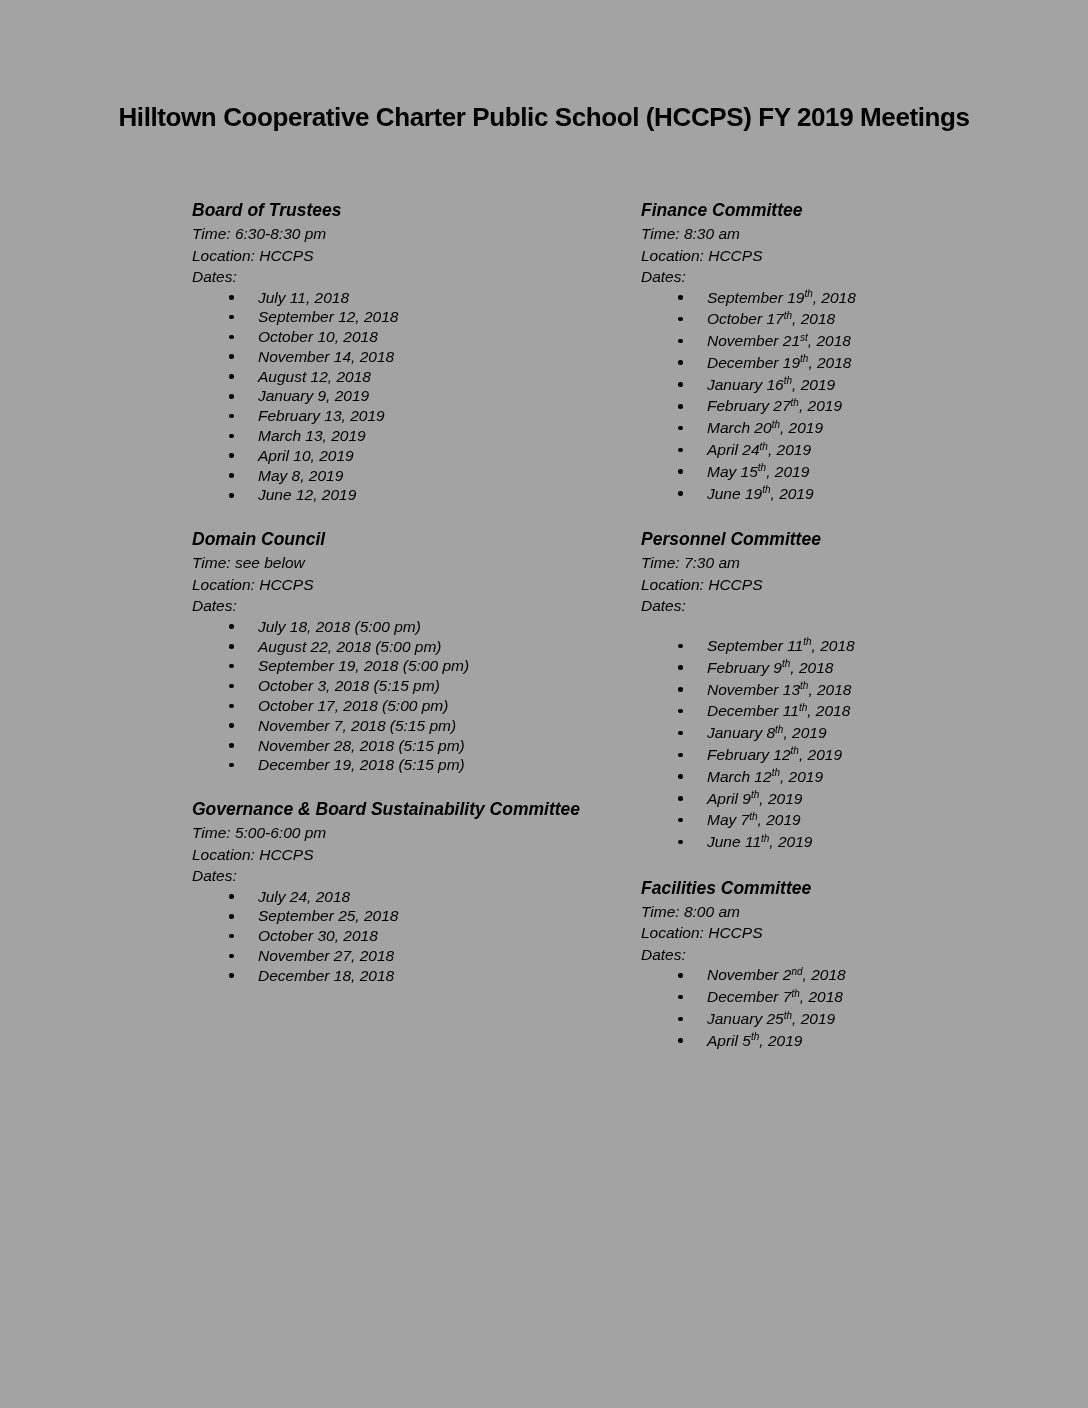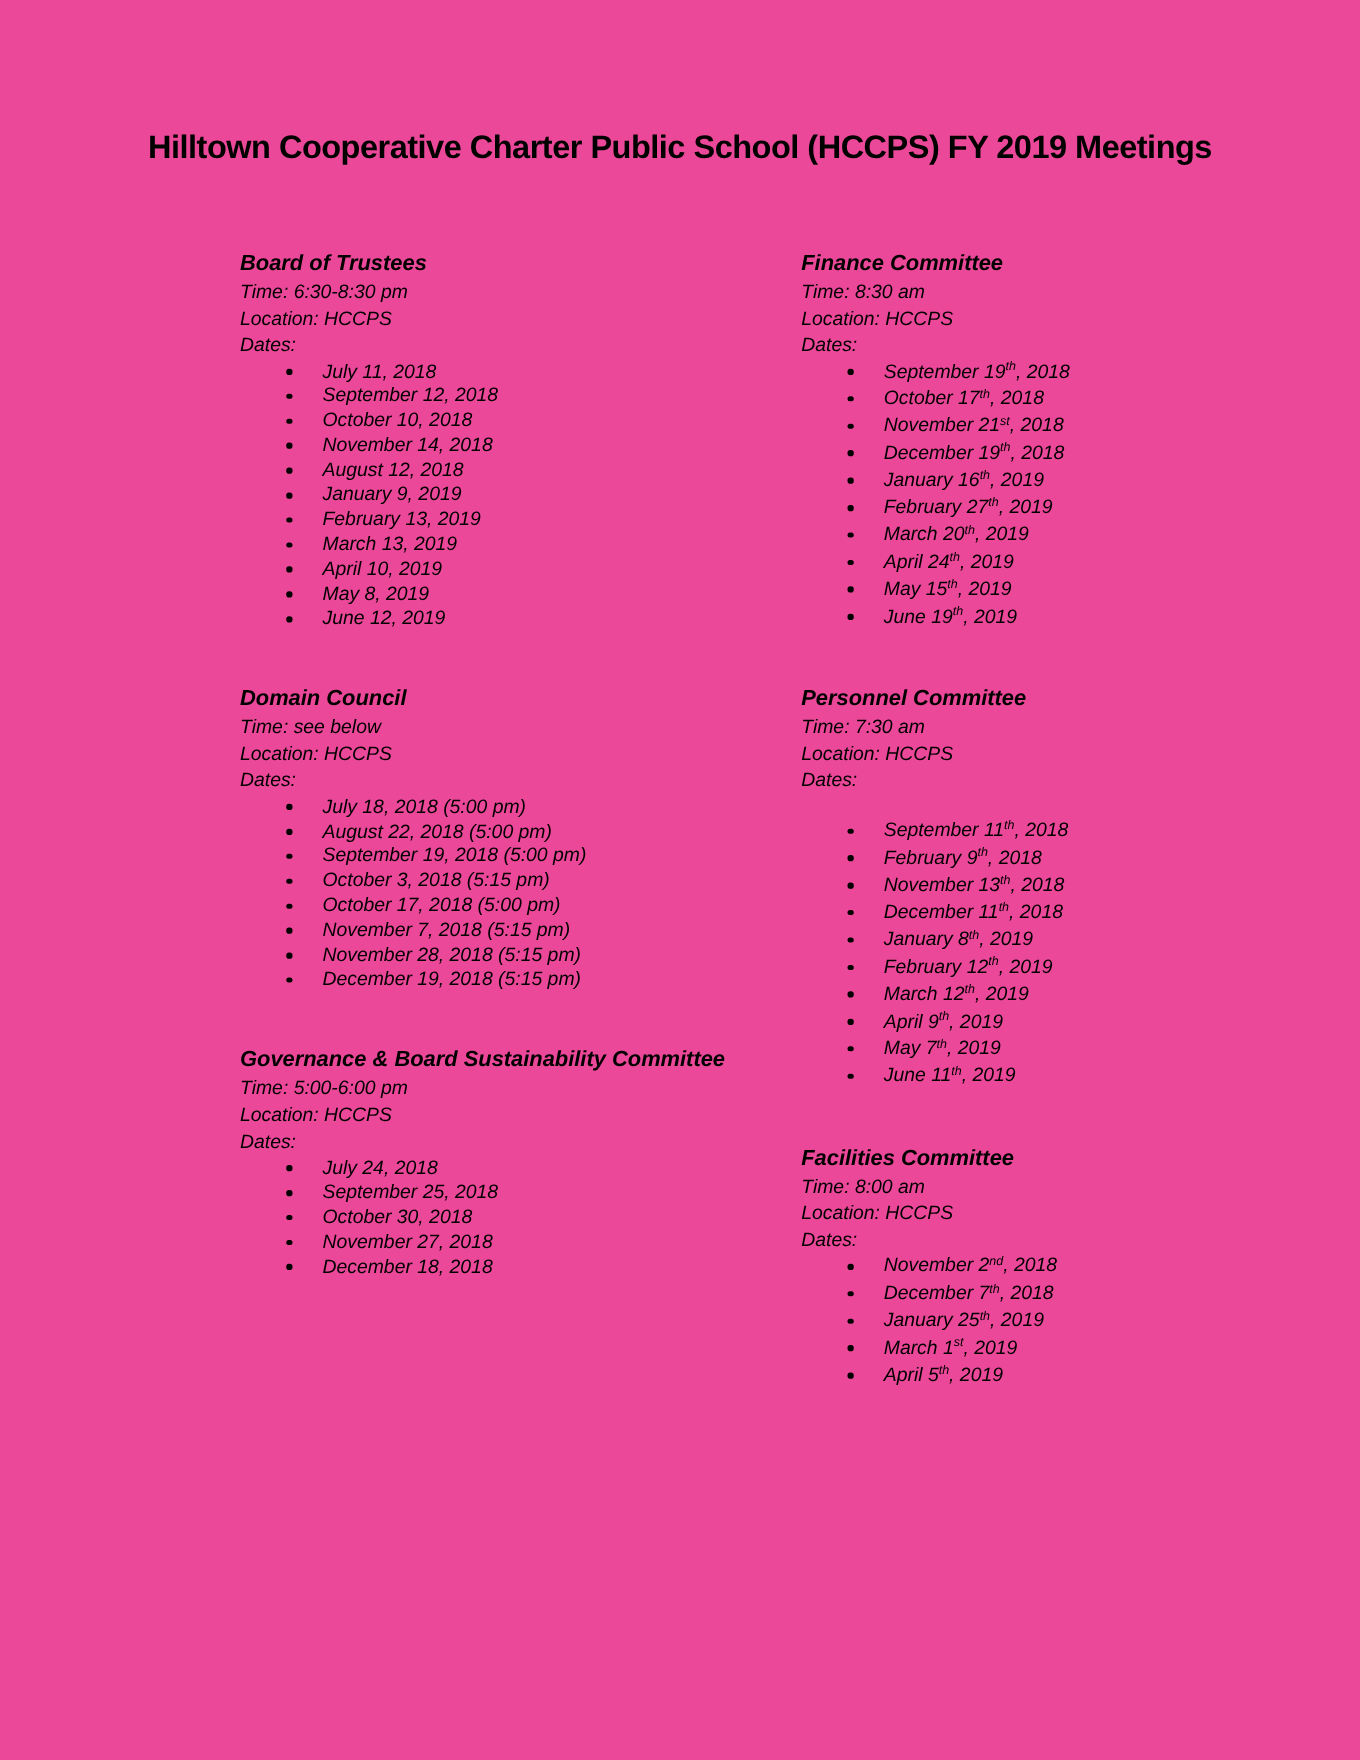--- a/index.html
+++ b/index.html
@@ -2,38 +2,38 @@
 <html><head>
 <meta charset="utf-8">
 <style>
   html, body { margin: 0; padding: 0; background: #ffffff; }
   body {
     width: 1088px; height: 1408px;
     font-family: "Liberation Sans", "DejaVu Sans", sans-serif;
     color: #000;
     overflow: hidden;
   }
-  .page { position: relative; width: 1088px; height: 1408px; background: #ec4899; }
+  .page { position: relative; width: 1088px; height: 1408px; background: #a3a3a3; }
   .doc-title {
     margin: 0;
     padding-top: 102px;
     text-align: center;
     font-size: 26px;
     font-weight: 700;
     letter-spacing: -0.4px;
   }
   .columns {
     display: flex;
     align-items: flex-start;
     margin: 64px 0 0 192px;
   }
   .col { width: 400px; flex: 0 0 400px; font-style: italic; }
   .col + .col { margin-left: 49px; }
 
-  .section { margin-top: 40px; }
+  .section { margin-top: 21px; }
   .section:first-child { margin-top: 0; }
 
   .sec-title {
     margin: 0;
     font-size: 17.5px;
     font-weight: 700;
     line-height: 26px;
   }
   .sec-line {
     margin: 0;
@@ -169,19 +169,18 @@
 
   <section class="section">
     <h2 class="sec-title">Facilities Committee</h2>
     <p class="sec-line sec-time">Time: 8:00 am</p>
     <p class="sec-line sec-loc">Location: HCCPS</p>
     <p class="sec-line sec-dates-label">Dates:</p>
     <ul class="date-list">
             <li><span>November 2</span><sup>nd</sup><span>, 2018</span></li>
             <li><span>December 7</span><sup>th</sup><span>, 2018</span></li>
             <li><span>January 25</span><sup>th</sup><span>, 2019</span></li>
-            <li><span>March 1</span><sup>st</sup><span>, 2019</span></li>
             <li><span>April 5</span><sup>th</sup><span>, 2019</span></li>
           </ul>
   </section>
 </div>
   </div>
 </div>
 
 </body></html>

